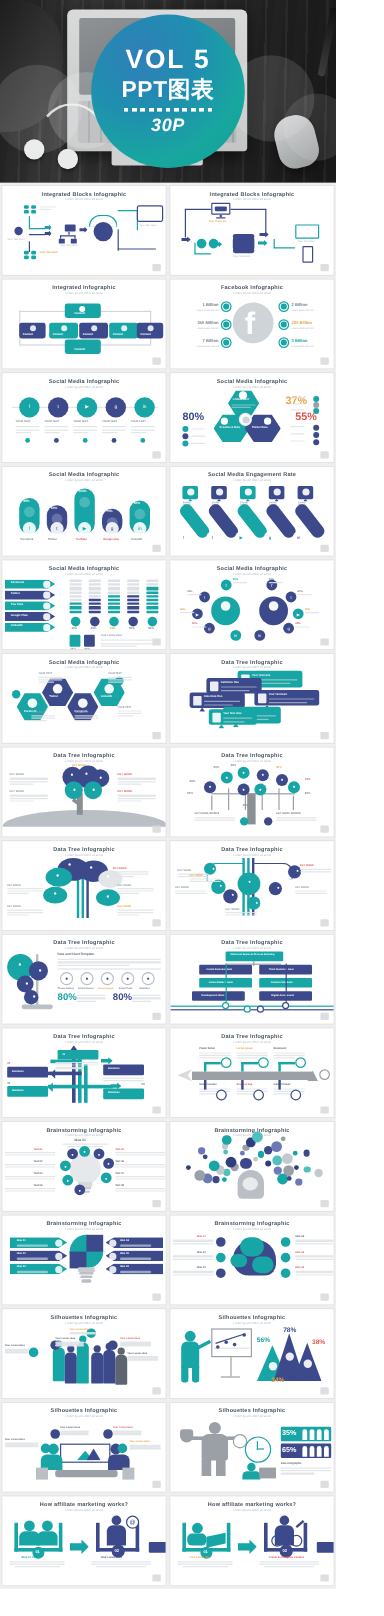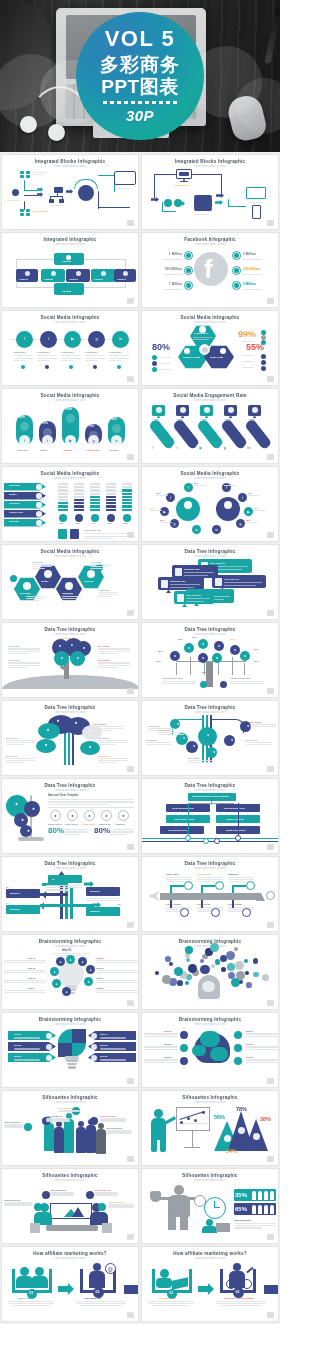--- a/index.html
+++ b/index.html
@@ -156,21 +156,20 @@
     <div class="earbuds">
       <div class="cord"></div>
     </div>
     <div class="bokeh b1"></div>
     <div class="bokeh b2"></div>
     <div class="bokeh b3"></div>
     <div class="bokeh b4"></div>
 
     <div class="badge">
       <div class="vol">VOL 5</div>
-      <div class="cn1">多彩商务</div>
       <div class="cn2">PPT图表</div>
       <div class="dash"></div>
       <div class="p30">30P</div>
     </div>
   </div>
 
   <div class="grid" id="grid">
       <div class="row">
         <div class="slide">
       <div class="s-title">Integrated Blocks Infographic</div>
@@ -372,21 +371,21 @@
             <div class="tl cir" style="left:57px;top:1px;width:7px;height:7px;background:#fff"></div>
             <div class="tl hex" style="left:36px;top:20px;width:30px;height:24px;background:#17a5a5"></div>
             <div class="lbl" style="left:41px;top:31px;color:#fff;font-size:2.3px;">Creative &amp; Data</div>
             <div class="tl cir" style="left:42px;top:23px;width:6px;height:6px;background:#fff"></div>
             <div class="tl hex" style="left:62px;top:20px;width:30px;height:24px;background:#3c4a8c"></div>
             <div class="lbl" style="left:68px;top:31px;color:#fff;font-size:2.3px;">Twitter Data</div>
             <div class="tl cir" style="left:78px;top:23px;width:6px;height:6px;background:#fff"></div>
             <div class="tl cir" style="left:57px;top:19px;width:11px;height:11px;border:0.8px solid #e6eaee;background:#fff"></div>
             <div class="tl cir" style="left:59.5px;top:21.5px;width:6px;height:6px;background:#cfd4d8"></div>
             <div class="big" style="left:10px;top:18px;color:#3c4a8c;font-size:9px">80%</div>
-            <div class="big" style="left:96px;top:5px;color:#e8a33d;font-size:9px">99%</div>
+            <div class="big" style="left:96px;top:5px;color:#e8a33d;font-size:9px">37%</div>
             <div class="big" style="left:104px;top:18px;color:#e0544e;font-size:9px">55%</div>
             <div class="tl cir" style="left:10px;top:30px;width:5px;height:5px;background:#17a5a5"></div>
             <div class="ph" style="left:17px;top:32px;width:12px;opacity:0.9"></div>
             <div class="tl cir" style="left:10px;top:36px;width:5px;height:5px;background:#3c4a8c"></div>
             <div class="ph" style="left:17px;top:38px;width:12px;opacity:0.9"></div>
             <div class="tl cir" style="left:10px;top:42px;width:5px;height:5px;background:#17a5a5"></div>
             <div class="ph" style="left:17px;top:44px;width:12px;opacity:0.9"></div>
             <div class="ph" style="left:100px;top:6px;width:12px;opacity:0.9"></div>
             <div class="tl cir" style="left:119px;top:4.5px;width:5px;height:5px;background:#17a5a5"></div>
             <div class="ph" style="left:100px;top:11px;width:12px;opacity:0.9"></div>

